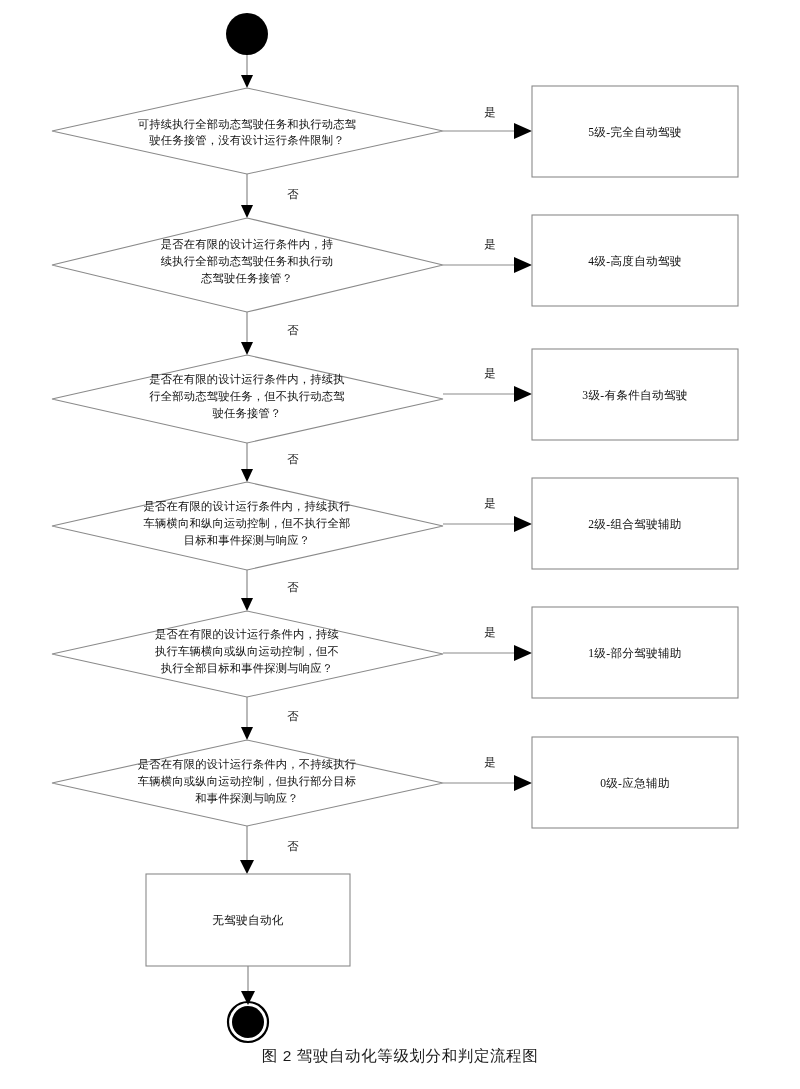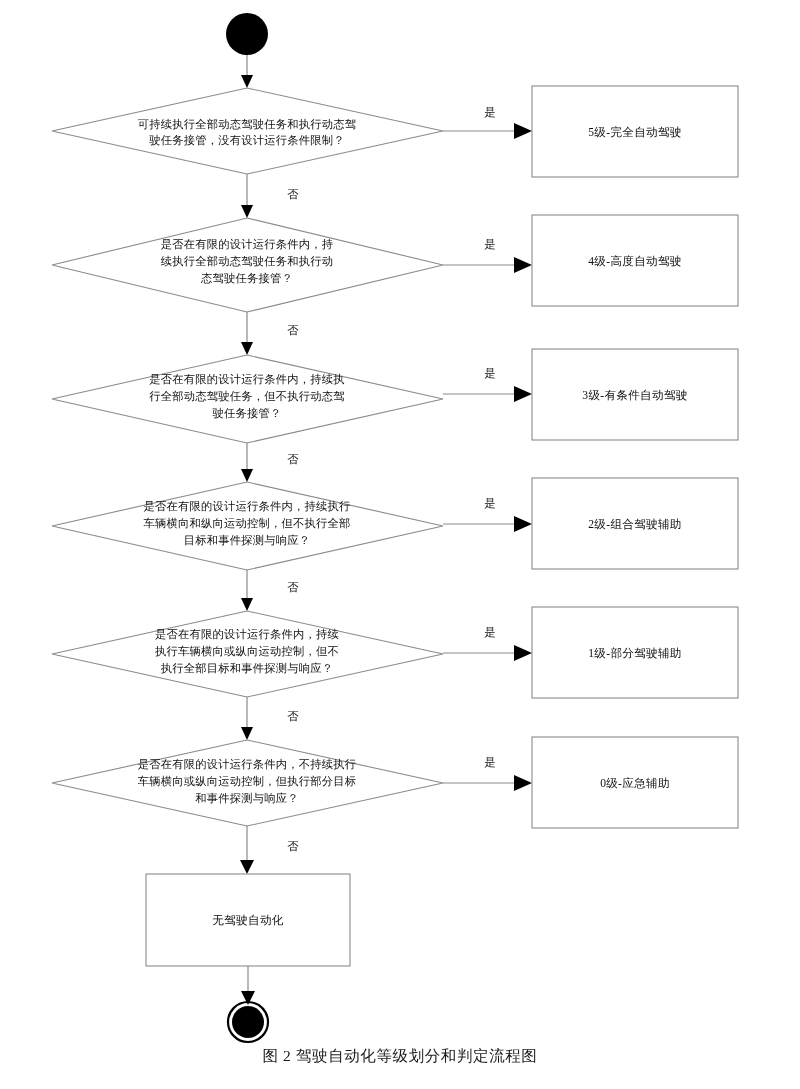--- a/index.html
+++ b/index.html
@@ -67,21 +67,21 @@
     font-size: 11.4px;
     fill: #111111;
     text-anchor: middle;
   }
   .caption {
     position: absolute;
     left: 0;
     width: 800px;
     top: 1046px;
     text-align: center;
-    font-family: Liberation Serif, serif;
+    font-family: Liberation Sans, sans-serif;
     font-size: 15.5px;
     color: #1a1a1a;
     letter-spacing: 0.6px;
   }
 </style>
 </head>
 <body>
 
 <div id="page">
 

